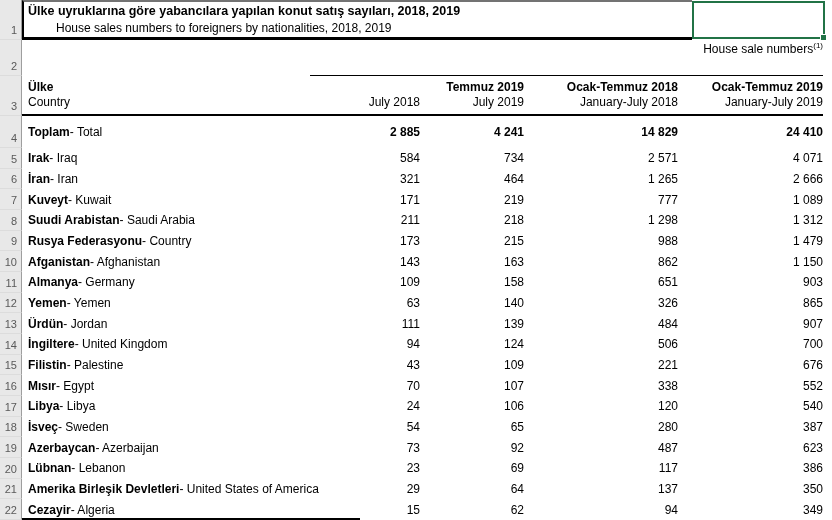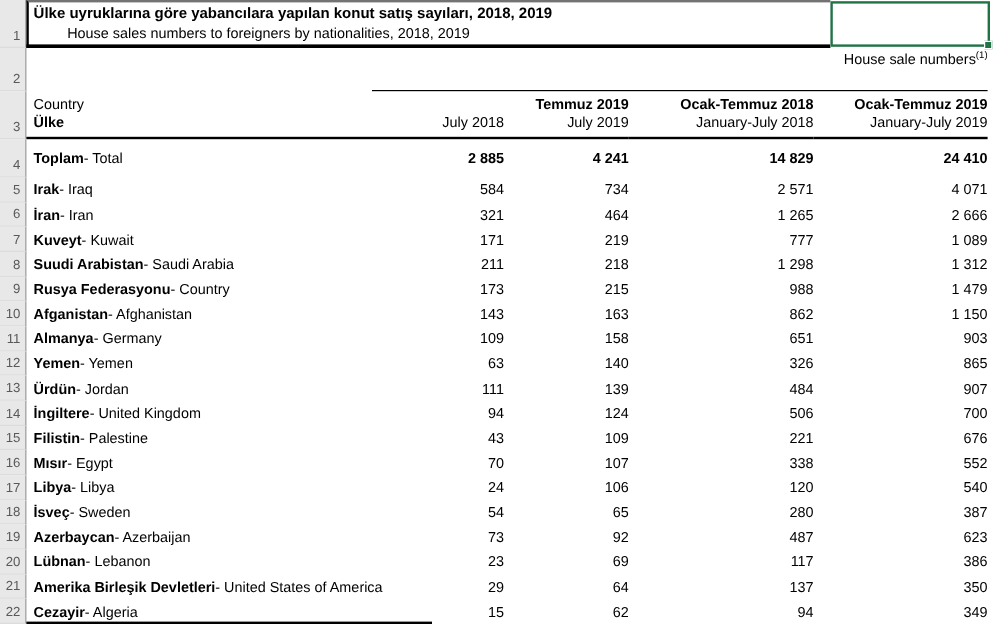--- a/index.html
+++ b/index.html
@@ -139,22 +139,22 @@
     <div class="cell r2-spacer"></div>
     <div class="cell r2-group">
       <div class="line bold"><span>Konut satış sayıları</span><sup>(1)</sup></div>
       <div class="line"><span>House sale numbers</span><sup>(1)</sup></div>
     </div>
   </div>
 
   <div class="row r3">
     <div class="gutter">3</div>
     <div class="cell country">
+      <div class="line bold">Ülke</div>
       <div class="line">Country</div>
-      <div class="line bold">Ülke</div>
     </div>
     <div class="cell num c1">
       <div class="line bold">Temmuz 2018</div>
       <div class="line">July 2018</div>
     </div>
     <div class="cell num c2">
       <div class="line bold">Temmuz 2019</div>
       <div class="line">July 2019</div>
     </div>
     <div class="cell num c3">

